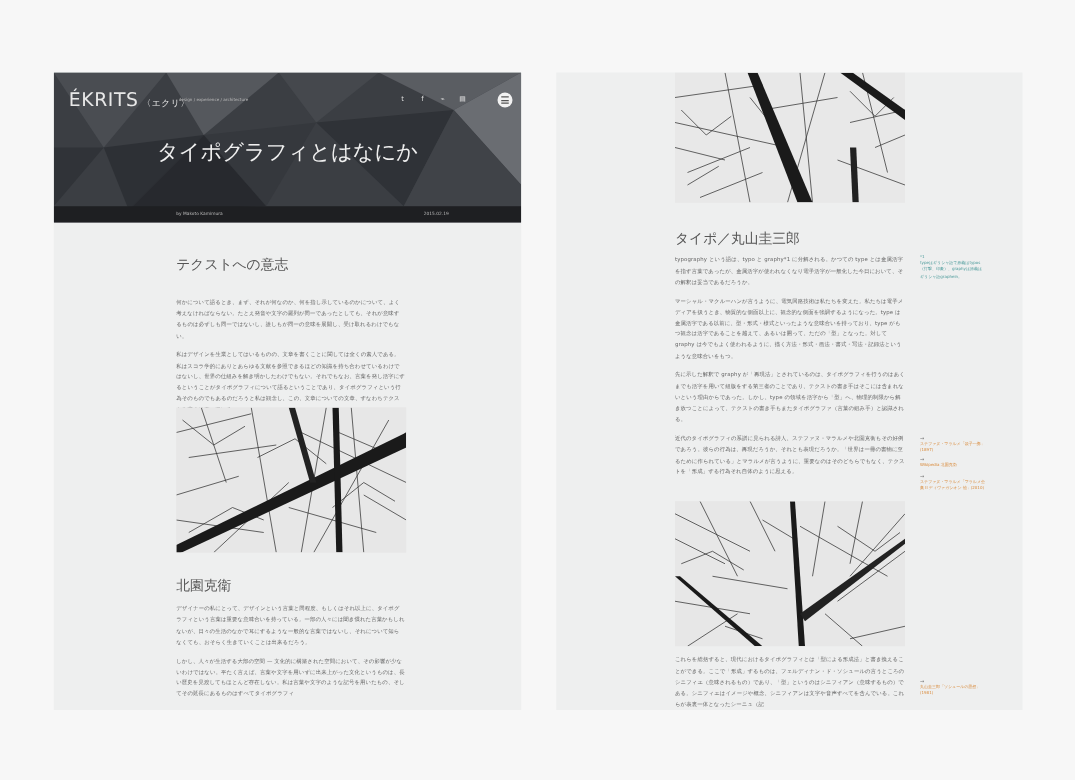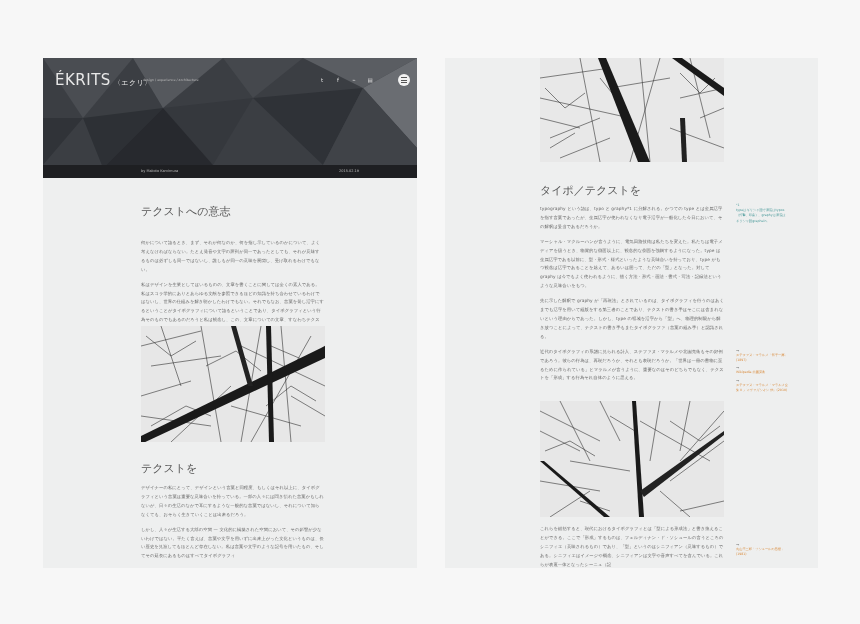--- a/index.html
+++ b/index.html
@@ -54,20 +54,21 @@
     <div class="tagline">design / experience / architecture</div>
     <div class="social">
       <span>t</span>
       <span>f</span>
       <span>⌁</span>
       <span>▤</span>
     </div>
     <div class="menu-btn">
         <i></i>
       </div>
+    <div class="hero-title">タイポグラフィとはなにか</div>
     <div class="hero-bar">
       <span class="author">by Makoto Kamimura</span>
       <span class="date">2015.02.19</span>
     </div>
   </div>
 
   <div class="article" style="top:146px;">
     <h2 style="margin-bottom:20px;">テクストへの意志</h2>
     <p>何かについて語るとき、まず、それが何なのか、何を指し示しているのかについて、よく考えなければならない。たとえ発音や文字の羅列が同一であったとしても、それが意味するものは必ずしも同一ではないし、誰しもが同一の意味を展開し、受け取れるわけでもない。</p>
     <p>私はデザインを生業としてはいるものの、文章を書くことに関しては全くの素人である。私はスコラ学的にありとあらゆる文献を参照できるほどの知識を持ち合わせているわけではないし、世界の仕組みを解き明かしたわけでもない。それでもなお、言葉を発し活字にするということがタイポグラフィについて語るということであり、タイポグラフィという行為そのものでもあるのだろうと私は観念し、この、文章についての文章、すなわちテクストを書くに至っている。</p>
@@ -80,42 +81,42 @@
         <path d="M0,20 L60,5 M10,40 L80,30 M0,70 L50,55 M30,116 L90,60 M120,0 L100,116 M140,0 L150,116 M170,10 L110,116 M0,90 L70,100 M160,40 L184,20 M150,70 L184,90 M60,0 L80,116 M20,0 L40,60 M100,20 L184,60 M90,80 L160,100"></path>
         <path d="M5,10 L30,30 L55,15 M65,40 L95,25 L120,45 M130,20 L165,35 M10,100 L45,80 L70,90 M125,80 L150,60 L175,75"></path>
       </g>
       <path d="M0,110 L184,20 L184,32 L0,118 Z" fill="#1a1a1a"></path>
       <path d="M125,0 L130,0 L133,116 L128,116 Z" fill="#1a1a1a"></path>
       <path d="M90,0 L95,0 L112,60 L107,60 Z" fill="#222"></path>
     </svg>
   </div>
 
   <div class="article" style="top:403px;">
-    <h2 style="margin-bottom:8px;">テクストを</h2>
+    <h2 style="margin-bottom:8px;">北園克衛</h2>
     <p>デザイナーの私にとって、デザインという言葉と同程度、もしくはそれ以上に、タイポグラフィという言葉は重要な意味合いを持っている。一部の人々には聞き慣れた言葉かもしれないが、日々の生活のなかで耳にするような一般的な言葉ではないし、それについて知らなくても、おそらく生きていくことは出来るだろう。</p>
     <p>しかし、人々が生活する大部の空間 — 文化的に構築された空間において、その影響が少ないわけではない。平たく言えば、言葉や文字を用いずに出来上がった文化というものは、長い歴史を見渡してもほとんど存在しない。私は言葉や文字のような記号を用いたもの、そしてその延長にあるものはすべてタイポグラフィ</p>
   </div>
 </div>
 
 <div class="page" id="right">
   <div class="photo" style="position:absolute;left:95px;top:0;width:184px;height:104px;">
     <svg width="184" height="104" viewBox="0 0 184 104">
       <rect width="184" height="104" fill="#e8e8e8"></rect>
       <g stroke="#333" stroke-width="0.6" fill="none">
         <path d="M0,20 L70,10 M0,40 L90,60 M10,80 L60,60 M40,0 L60,104 M100,0 L110,104 M120,0 L90,104 M150,0 L170,80 M140,40 L184,30 M130,70 L184,90 M0,60 L40,70 M70,30 L130,20 M20,100 L70,80 M160,60 L184,50"></path>
         <path d="M5,30 L25,50 L45,35 M60,20 L80,45 M140,15 L160,35 L175,20 M10,90 L35,75"></path>
       </g>
       <path d="M58,0 L66,0 L110,104 L98,104 Z" fill="#1a1a1a"></path>
       <path d="M132,0 L142,0 L184,30 L184,38 Z" fill="#1a1a1a"></path>
       <path d="M140,60 L145,60 L147,104 L142,104 Z" fill="#222"></path>
     </svg>
   </div>
 
   <div class="article" style="left:95px;top:125px;width:184px;">
-    <h2 style="margin-bottom:7px;">タイポ／テクストを</h2>
+    <h2 style="margin-bottom:7px;">タイポ／丸山圭三郎</h2>
     <p>typography という語は、typo と graphy*1 に分解される。かつての type とは金属活字を指す言葉であったが、金属活字が使われなくなり電子活字が一般化した今日において、その解釈は妥当であるだろうか。</p>
     <p>マーシャル・マクルーハンが言うように、電気回路技術は私たちを変えた。私たちは電子メディアを扱うとき、物質的な側面以上に、観念的な側面を強調するようになった。type は金属活字である以前に、型・形式・様式といったような意味合いを持っており、type がもつ観念は活字であることを越えて、あるいは囲って、ただの「型」となった。対して graphy は今でもよく使われるように、描く方法・形式・画法・書式・写法・記録法というような意味合いをもつ。</p>
     <p>先に示した解釈で graphy が「再現法」とされているのは、タイポグラフィを行うのはあくまでも活字を用いて組版をする第三者のことであり、テクストの書き手はそこには含まれないという理由からであった。しかし、type の領域を活字から「型」へ、物理的制限から解き放つことによって、テクストの書き手もまたタイポグラファ（言葉の組み手）と認識される。</p>
     <p>近代のタイポグラフィの系譜に見られる詩人、ステファヌ・マラルメや北園克衛もその好例であろう。彼らの行為は、再現だろうか、それとも表現だろうか。「世界は一冊の書物に至るために作られている」とマラルメが言うように、重要なのはそのどちらでもなく、テクストを「形成」する行為それ自体のように思える。</p>
   </div>
 
   <div class="photo" style="position:absolute;left:95px;top:343px;width:184px;height:116px;">
     <svg width="184" height="116" viewBox="0 0 184 116">
       <rect width="184" height="116" fill="#e7e7e7"></rect>
       <g stroke="#333" stroke-width="0.6" fill="none">

